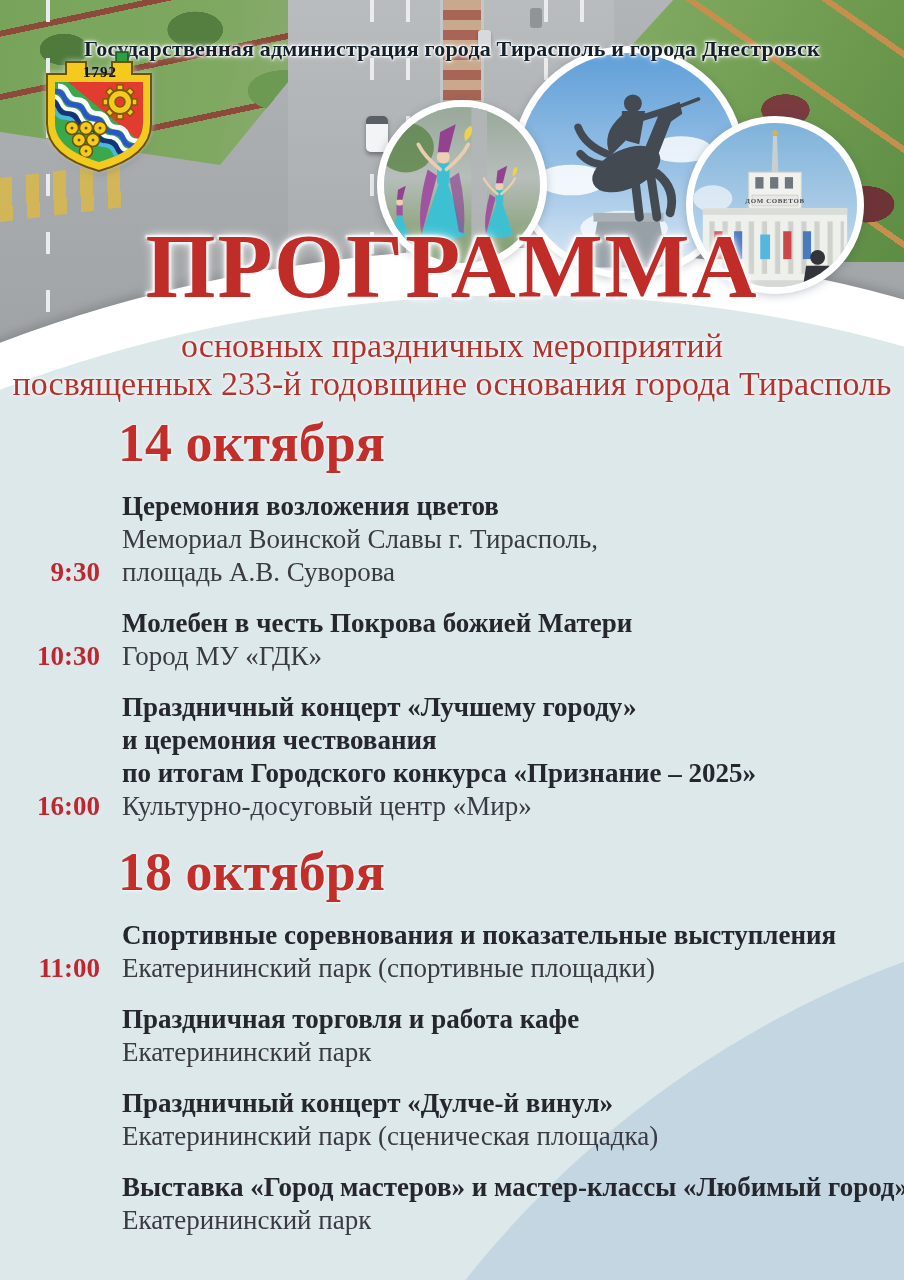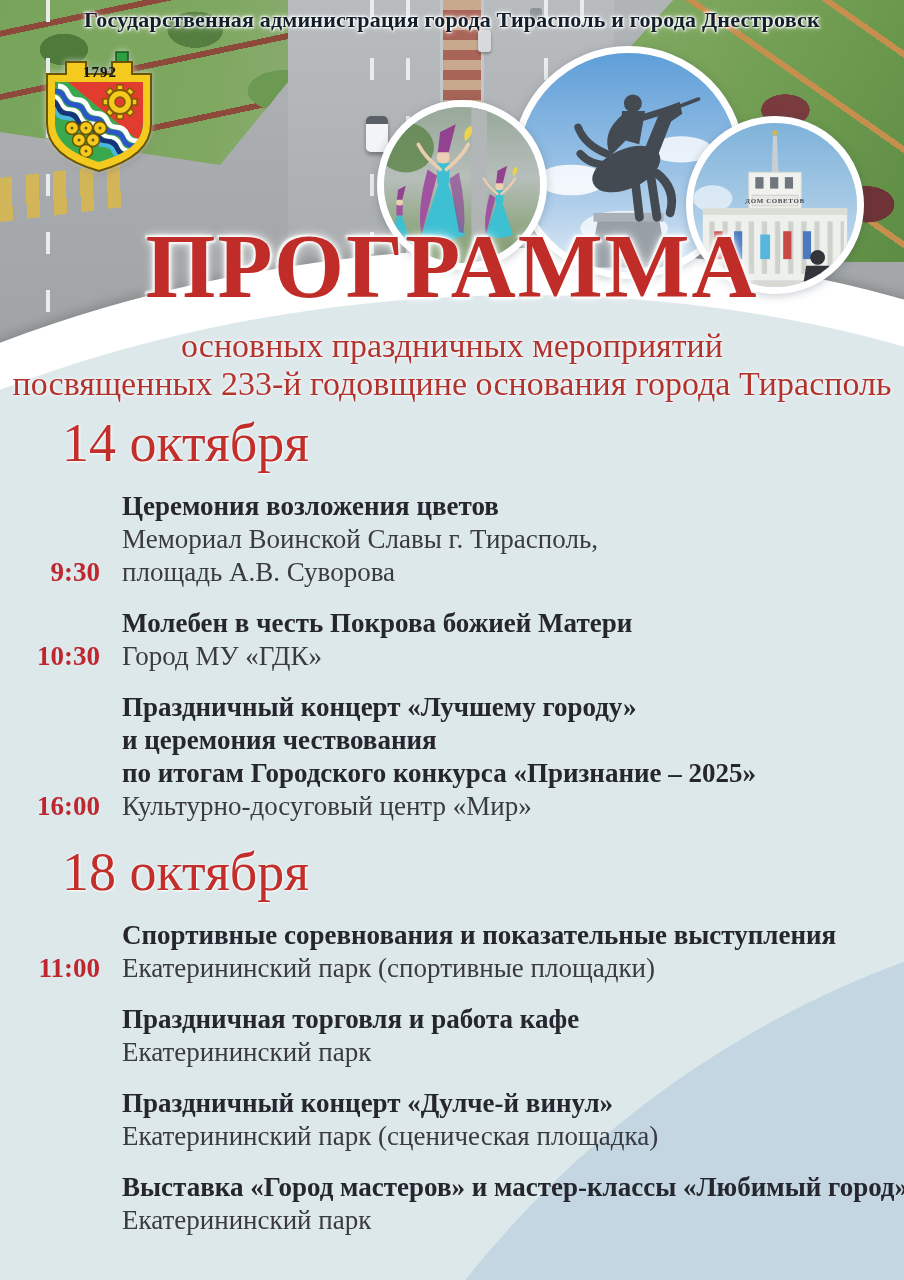--- a/index.html
+++ b/index.html
@@ -41,21 +41,21 @@
   .car1{position:absolute;left:478px;top:30px;width:13px;height:22px;border-radius:3px;background:#d7d9da;box-shadow:0 2px 3px rgba(0,0,0,.3);}
   .car2{position:absolute;left:530px;top:8px;width:12px;height:20px;border-radius:3px;background:#8f9498;}
 
   
   .curve{position:absolute;left:-650px;width:2200px;height:1600px;border-radius:50%;}
   .curve-white{top:252px;background:#ffffff;transform:rotate(-6deg);box-shadow:0 -4px 10px rgba(0,0,0,.15);}
   .curve-blue{top:299px;background:#dde8eb;transform:rotate(-6deg);}
   .big-circle{position:absolute;left:250px;top:900px;width:2000px;height:2000px;border-radius:50%;background:#c3d6e1;}
 
   
-  .org-line{position:absolute;left:0;right:0;top:7px;z-index:6;text-align:center;
+  .org-line{position:absolute;left:0;right:0;top:36px;z-index:6;text-align:center;
     font-size:22px;font-weight:bold;color:#141f2c;letter-spacing:.2px;
     text-shadow:0 0 3px #fff,0 0 6px rgba(255,255,255,.95),1px 1px 2px rgba(255,255,255,.9),-1px -1px 2px rgba(255,255,255,.9);}
   .emblem{position:absolute;left:32px;top:50px;width:134px;height:130px;z-index:6;
     filter:drop-shadow(0 0 3px rgba(255,255,255,.7)) drop-shadow(1px 2px 2px rgba(0,0,0,.25));}
 
   
   .pcircle{position:absolute;border-radius:50%;border:7px solid #fff;box-sizing:border-box;
     overflow:hidden;background:#cfe0ee;box-shadow:0 2px 8px rgba(40,60,80,.25);}
   .pcircle svg{position:absolute;left:0;top:0;width:100%;height:100%;}
   .c-statue{left:512px;top:46px;width:233px;height:233px;z-index:2;}
@@ -66,21 +66,21 @@
   .head-text{position:absolute;left:0;right:0;top:222px;z-index:4;text-align:center;}
   .title{margin:0;font-size:90px;line-height:1;font-weight:bold;color:#c02c27;letter-spacing:2px;
     text-shadow:0 0 6px #fff,0 0 12px rgba(255,255,255,.95),2px 2px 2px rgba(255,255,255,.85),-2px -2px 2px rgba(255,255,255,.85);}
   .sub{font-size:34px;line-height:1.04;color:#b2332e;white-space:nowrap;
     text-shadow:0 0 2px #fff,0 0 5px rgba(255,255,255,.9);}
   .sub1{margin-top:16px;}
   .sub2{margin-top:3px;}
 
   
   .schedule{position:absolute;left:0;top:412px;width:904px;z-index:5;}
-  .date{margin:0 0 16px 62px;font-size:54px;line-height:62px;font-weight:normal;color:#c22f2a;
+  .date{margin:0 0 16px 118px;font-size:54px;line-height:62px;font-weight:bold;color:#c22f2a;
     text-shadow:0 0 3px rgba(255,255,255,.9),1px 1px 2px rgba(255,255,255,.8);}
   section + section .date{margin-top:10px;}
   .event-row{display:flex;margin-bottom:18px;align-items:flex-end;}
   .time{flex:0 0 100px;width:100px;text-align:right;font-weight:bold;color:#bf2730;
     font-size:27px;line-height:33px;}
   .event-body{margin-left:22px;font-size:27px;line-height:33px;}
   .t-line{font-weight:bold;color:#26262e;white-space:nowrap;}
   .l-line{color:#3a3a42;white-space:nowrap;}
 </style>
 </head>

